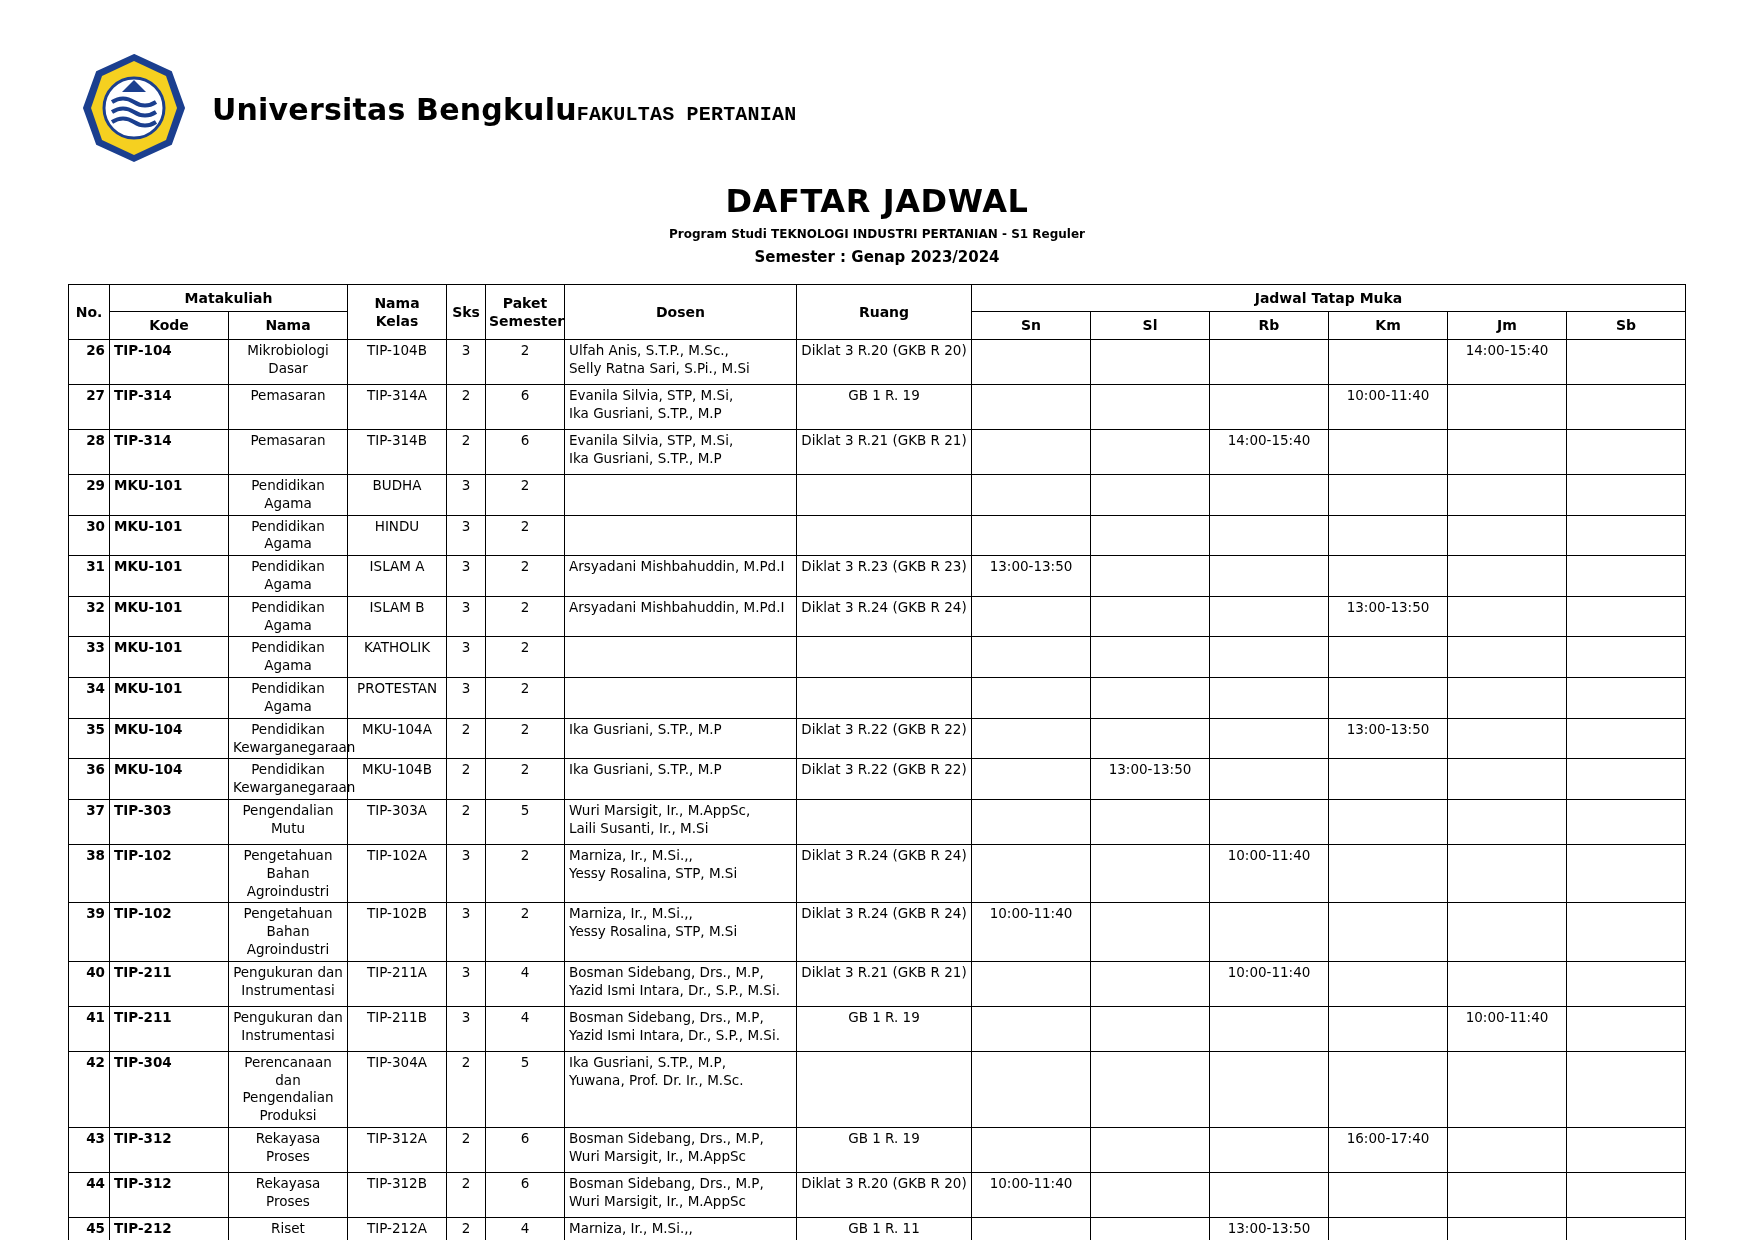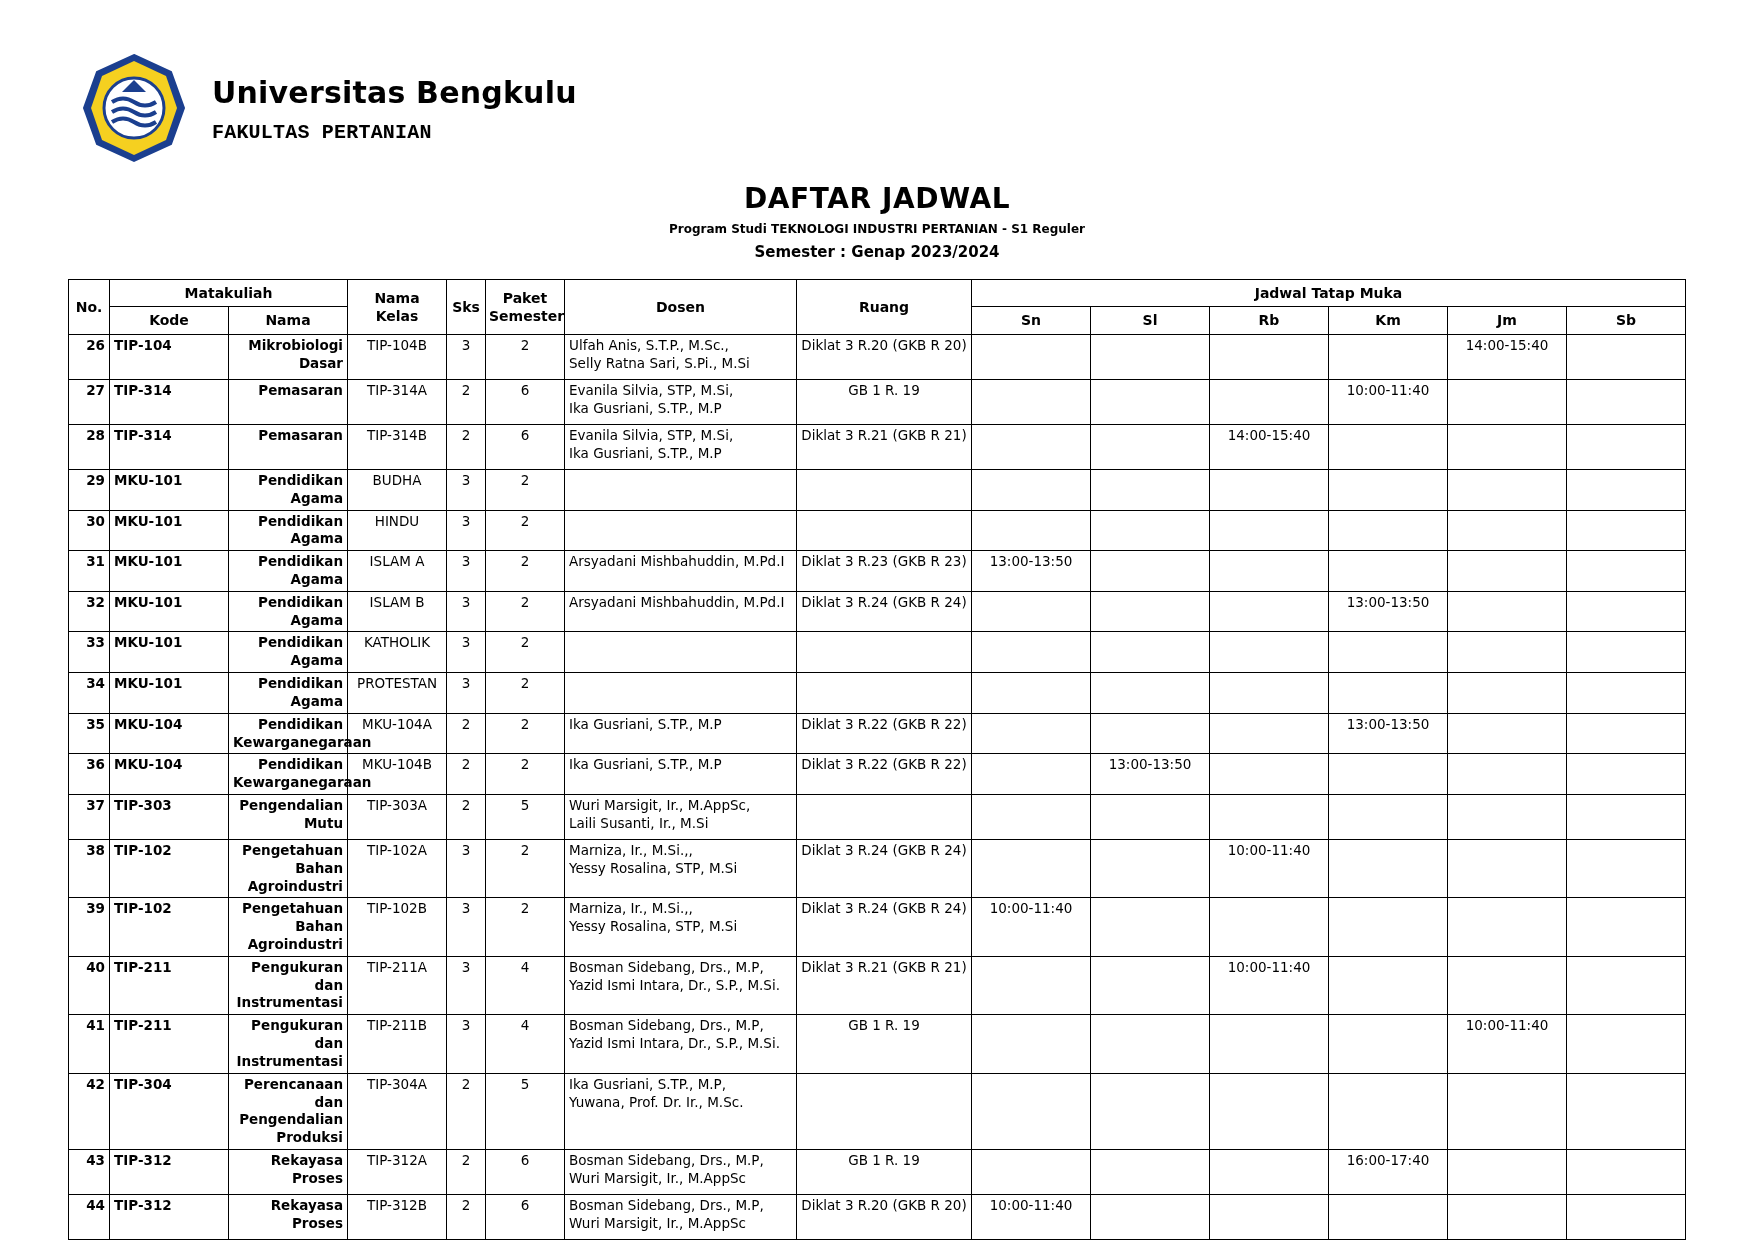--- a/index.html
+++ b/index.html
@@ -31,21 +31,21 @@
   .logo {
     width: 112px;
     height: 112px;
     flex: 0 0 112px;
     position: relative;
   }
   .logo svg { display: block; }
 
   .univ-block {
     display: flex;
-    flex-direction: column;
+    flex-direction: row;
     justify-content: center;
     padding-top: 4px;
   }
   .univ-name {
     font-size: 30px;
     font-weight: bold;
     letter-spacing: 0.2px;
     line-height: 1.15;
   }
   .fac-name {
@@ -54,21 +54,21 @@
     letter-spacing: 0.2px;
     margin-top: 10px;
     font-family: Liberation Mono, monospace;
   }
 
   .title-block {
     text-align: center;
     margin-top: 18px;
   }
   .doc-title {
-    font-size: 28px;
+    font-size: 32px;
     font-weight: bold;
     letter-spacing: 0.6px;
   }
   .doc-sub1 {
     font-size: 12px;
     font-weight: bold;
     margin-top: 7px;
   }
   .doc-sub2 {
     font-size: 15px;
@@ -95,21 +95,21 @@
   }
   table.jadwal thead th {
     text-align: center;
     vertical-align: middle;
     font-weight: bold;
     font-size: 14px;
     padding: 4px 3px;
   }
   .c-no      { width: 34px;  text-align: right; padding-right: 5px;}
   .c-kode    { width: 74px;  text-align: left; font-weight: bold; }
-  .c-nama    { width: 360px; text-align: right; font-weight: bold; }
+  .c-nama    { width: 360px; text-align: center; }
   .c-kelas   { width: 92px;  text-align: center; }
   .c-sks     { width: 32px;  text-align: center; }
   .c-paket   { width: 72px;  text-align: center; margin-left: 29px; }
   .c-dosen   { width: 225px; text-align: left; }
   .c-ruang   { width: 168px; text-align: center; }
   .c-day     { width: 80px;  text-align: center; }
 
   td.c-no, td.c-kelas, td.c-sks, td.c-paket, td.c-ruang, td.c-day {
     text-align: center;
   }

